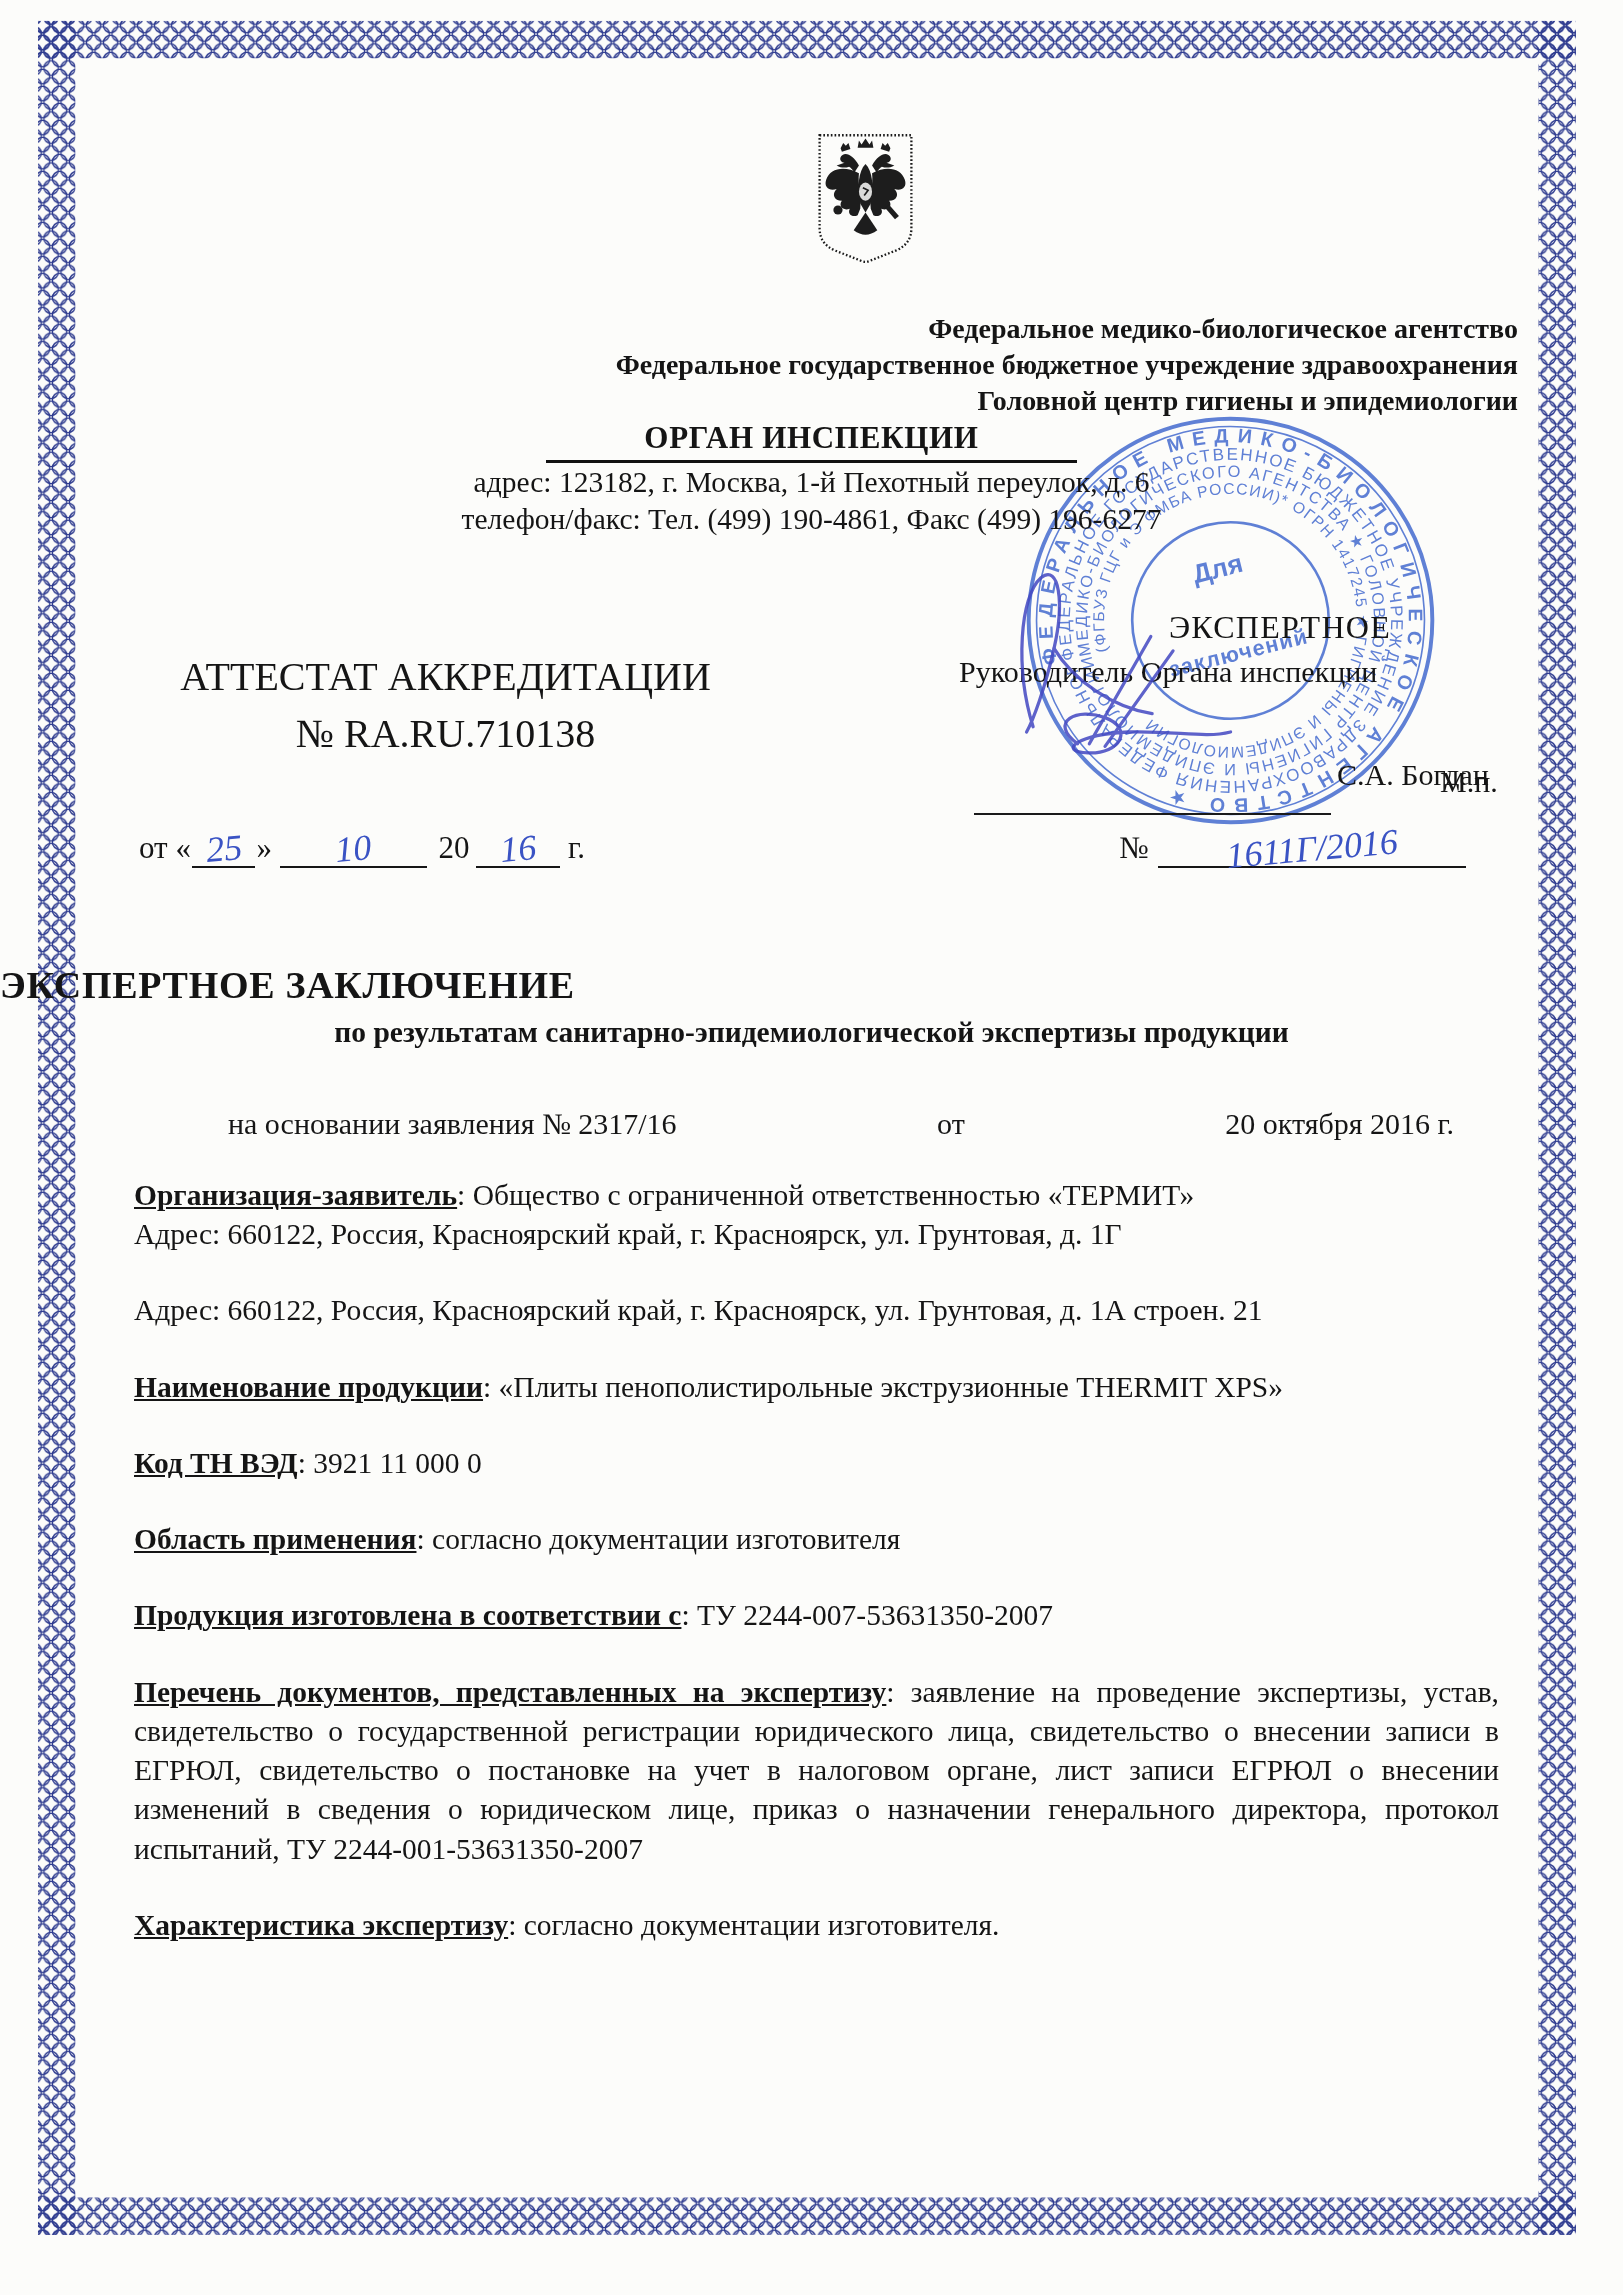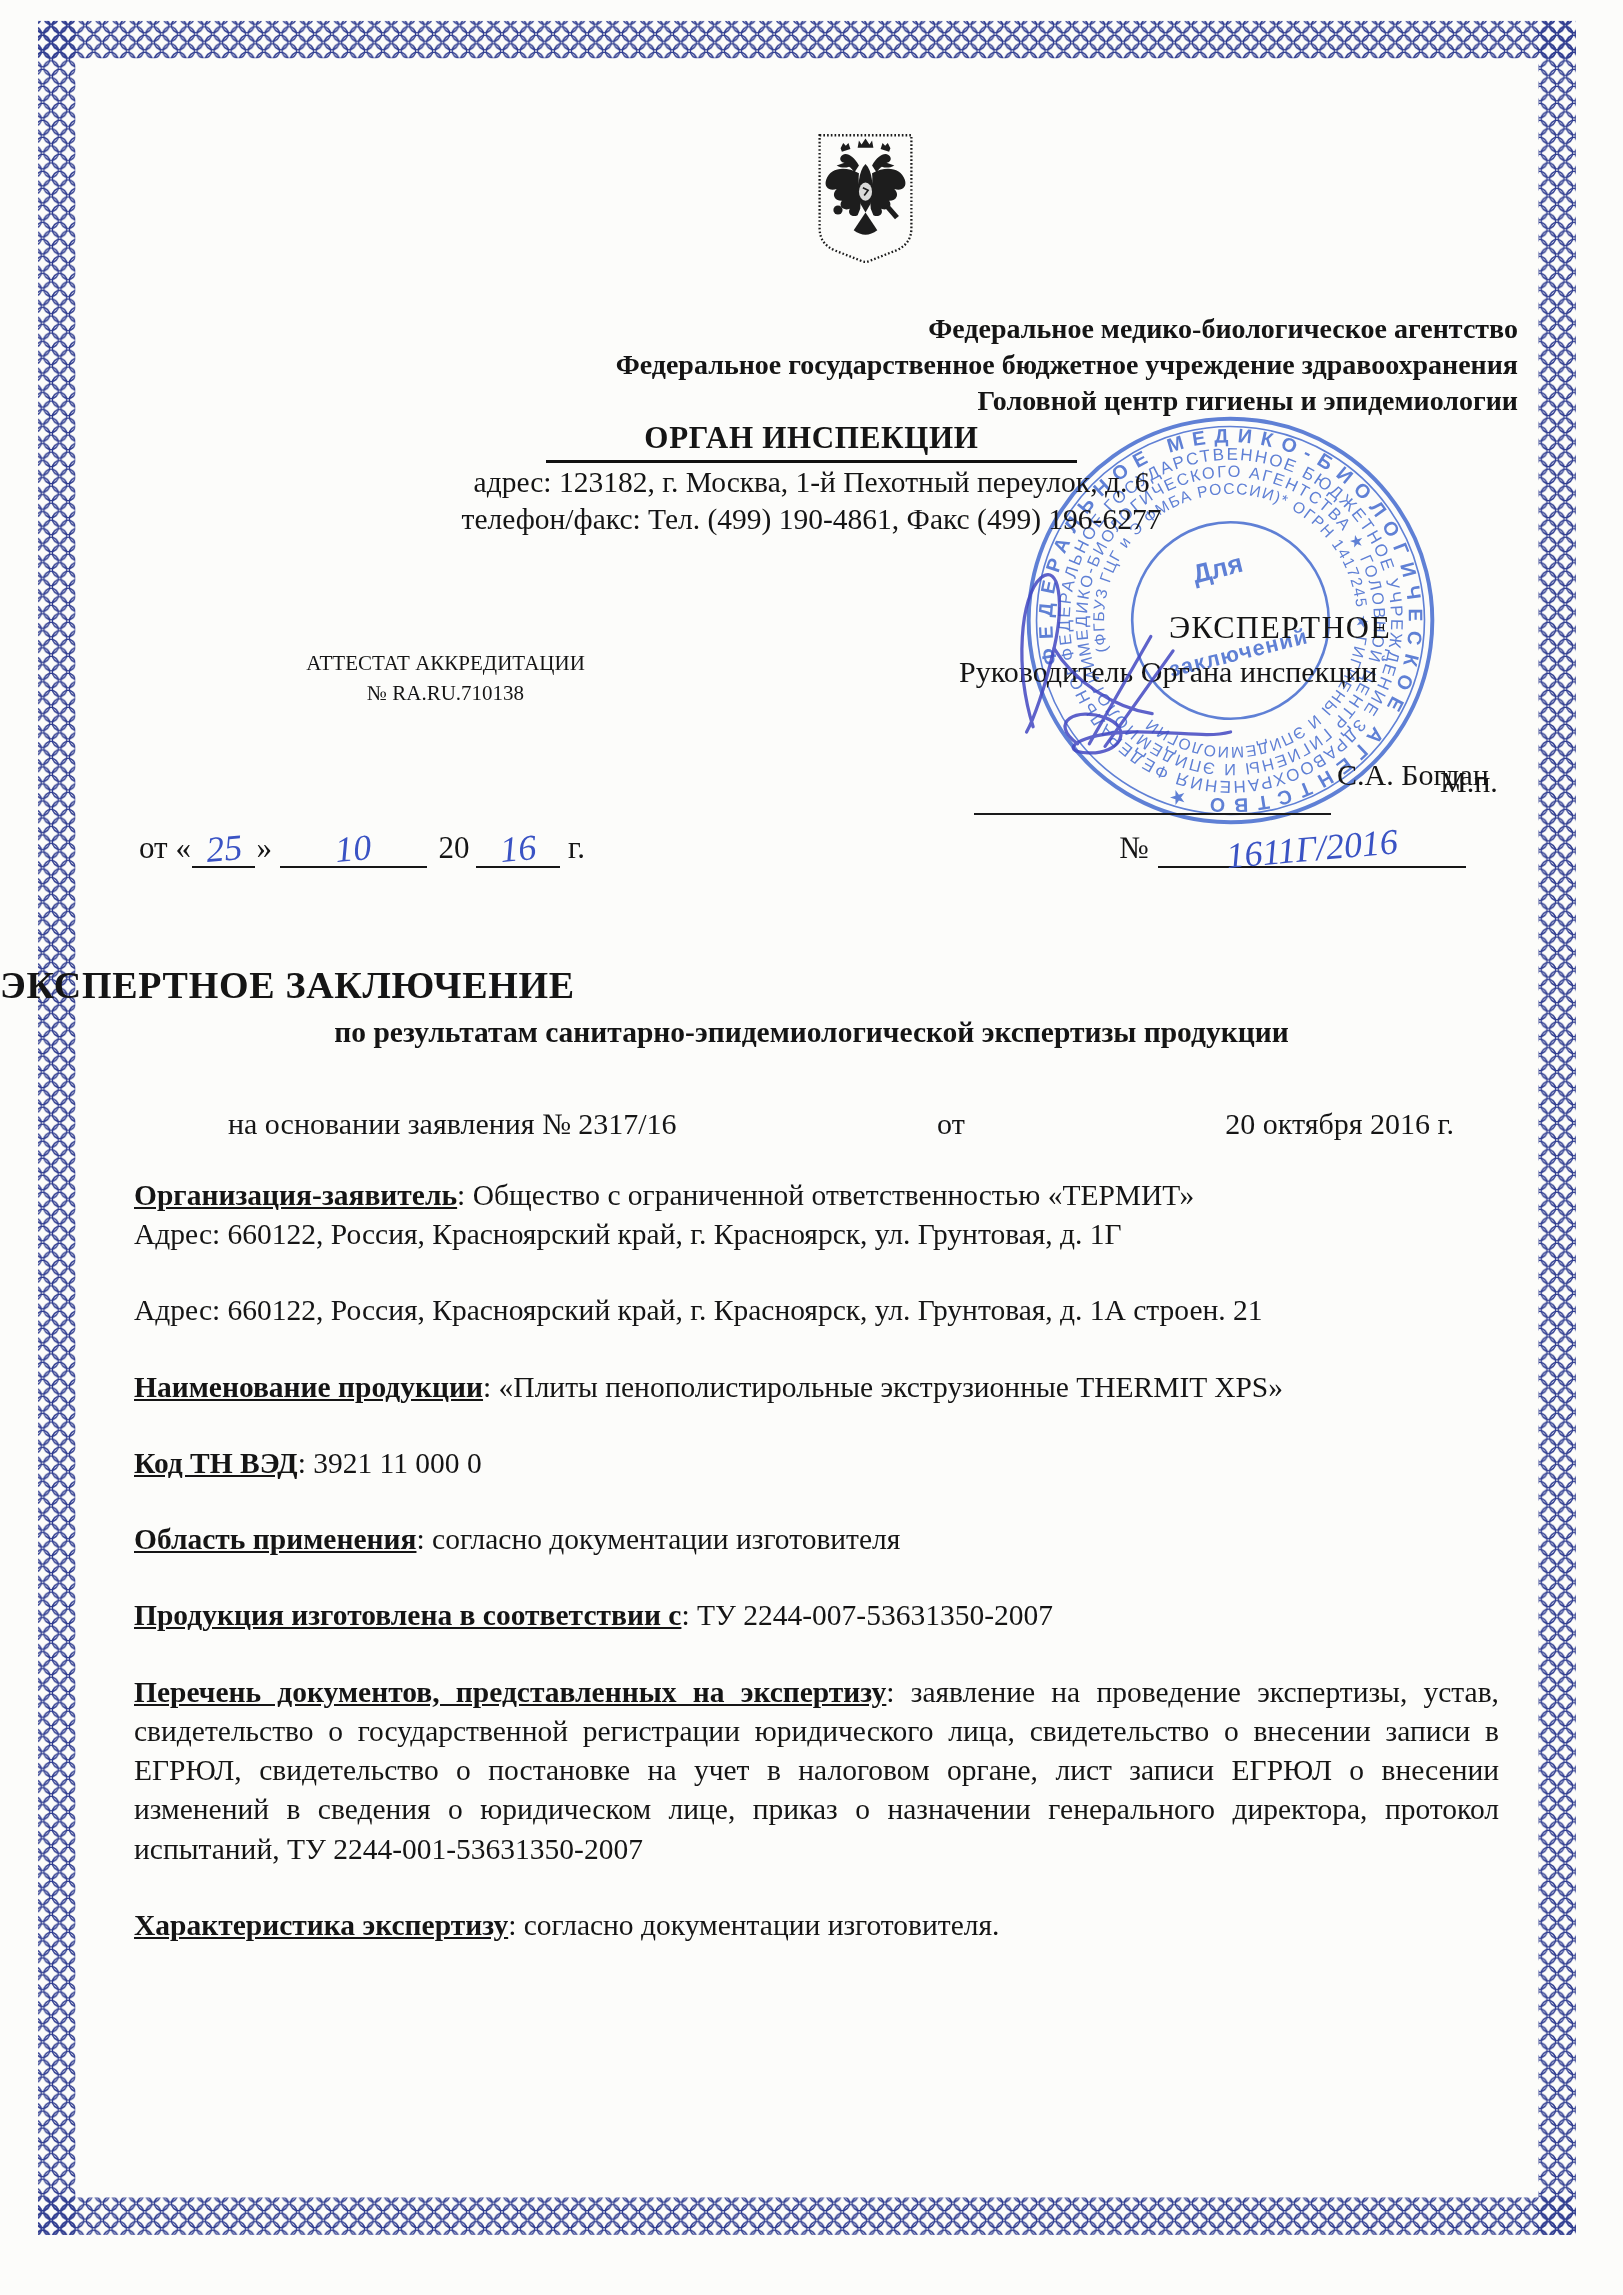--- a/index.html
+++ b/index.html
@@ -14,21 +14,21 @@
   .emblem{position:absolute;left:813px;top:130px;width:105px;height:139px;z-index:2;}
   .org-header{position:absolute;left:105px;right:105px;top:287px;text-align:right;
     font-weight:bold;font-size:28px;line-height:1.28;z-index:2;margin-top:24px;}
   .dept-line{position:absolute;left:0;right:0;top:420px;text-align:center;z-index:2;}
   .dept-line span{display:inline-block;font-weight:bold;font-size:31px;letter-spacing:0.7px;
     border-bottom:3.3px solid #111;padding:0 98px 3.9px 98px;}
   .addr-line{position:absolute;left:0;right:0;top:466px;text-align:center;font-size:29.5px;z-index:2;}
   .phone-line{position:absolute;left:0;right:0;top:503px;text-align:center;font-size:29.5px;z-index:2;}
   
   .accred{position:absolute;left:177px;top:649px;width:537px;text-align:center;
-    font-size:21px;line-height:1.42;z-index:2;}
+    font-size:40px;line-height:1.42;z-index:2;}
   .approve-word{position:absolute;left:1113px;top:609px;width:334px;text-align:center;
     font-size:32px;letter-spacing:1.3px;z-index:2;}
   .approve-role{position:absolute;left:959px;top:655px;width:497px;font-size:30px;z-index:2;}
   .sig-line{position:absolute;left:974px;top:813px;width:357px;border-bottom:2.6px solid #1a1a1a;z-index:2;}
   .sig-name{position:absolute;left:1337px;top:758px;font-size:30px;z-index:2;}
   .seal-note{position:absolute;left:1440px;top:765px;font-size:30px;z-index:2;}
   
   .date-row{position:absolute;left:139px;right:157px;top:830px;display:flex;
     justify-content:space-between;align-items:flex-end;font-size:31px;z-index:2;}
   .u{display:inline-block;border-bottom:2px solid #161616;text-align:center;vertical-align:baseline;}

